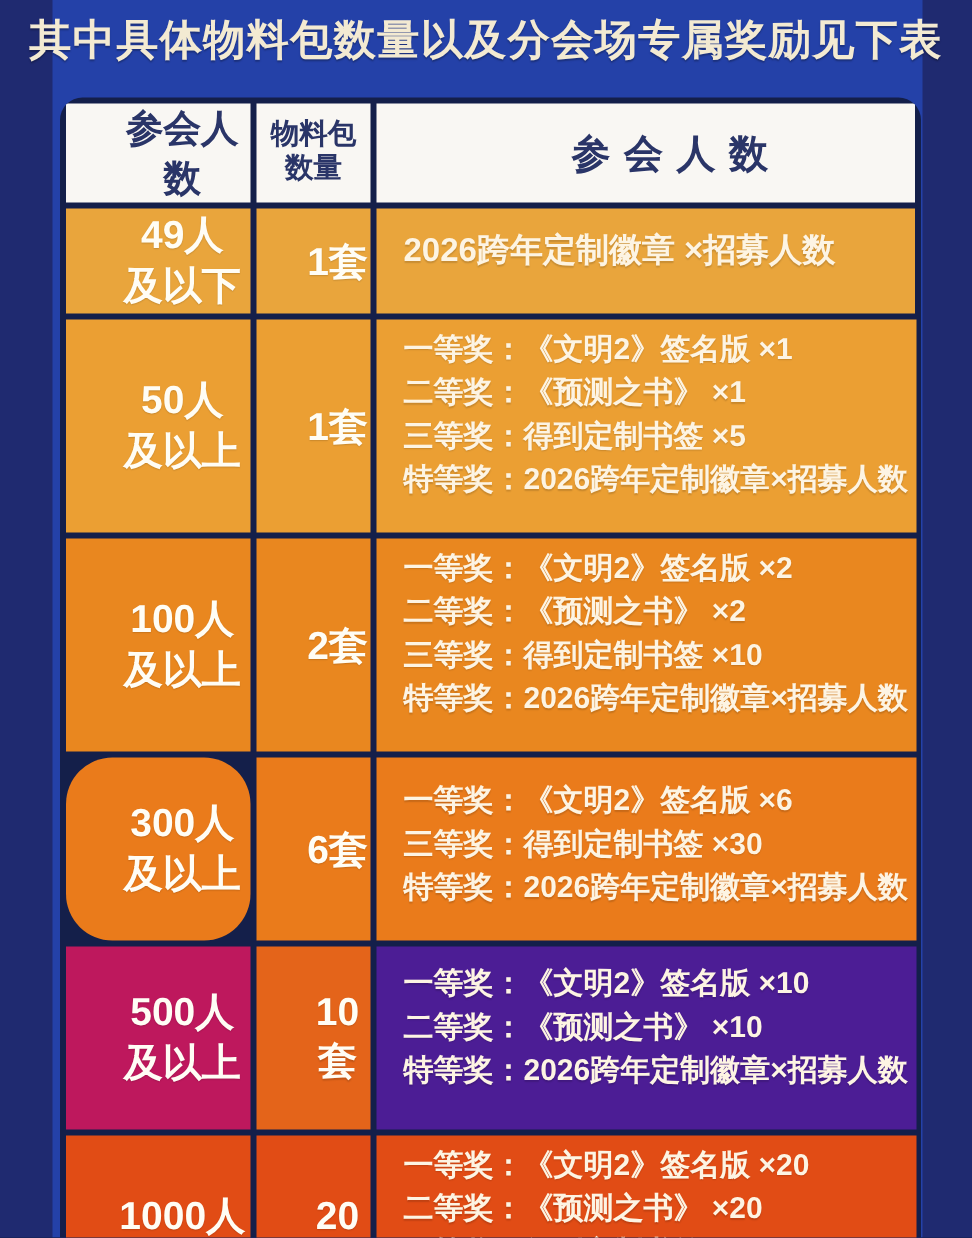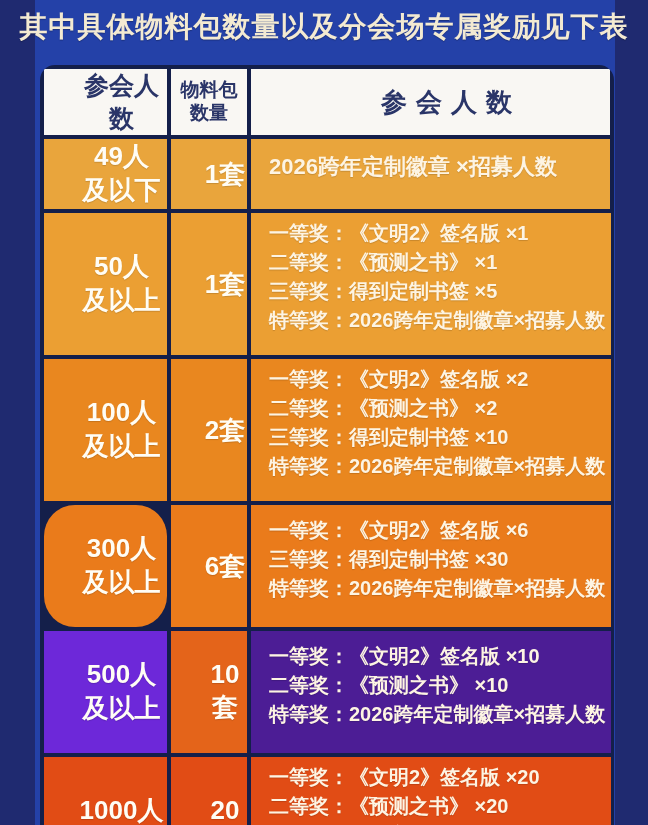--- a/index.html
+++ b/index.html
@@ -115,28 +115,28 @@
         <div class="prize-line">一等奖：《文明2》签名版 ×2</div>
         <div class="prize-line">二等奖：《预测之书》  ×2</div>
         <div class="prize-line">三等奖：得到定制书签 ×10</div>
         <div class="prize-line">特等奖：2026跨年定制徽章×招募人数</div>
       </div>
     </div>
     <div class="row">
       <div class="cell people" style="background: rgb(234, 123, 27); border-radius: 31px;">300人
 及以上</div>
       <div class="cell qty" style="background: rgb(234, 123, 27);">6套</div>
-      <div class="cell prizes" style="background: rgb(234, 123, 27);">
+      <div class="cell prizes" style="background: rgb(234, 123, 27); justify-content: flex-end;">
         <div class="prize-line">一等奖：《文明2》签名版 ×6</div>
         <div class="prize-line">三等奖：得到定制书签 ×30</div>
         <div class="prize-line">特等奖：2026跨年定制徽章×招募人数</div>
       </div>
     </div>
     <div class="row">
-      <div class="cell people" style="background: #6d28d9; text-align: center;">500人
+      <div class="cell people" style="background: #be185d; text-align: center;">500人
 及以上</div>
       <div class="cell qty" style="background: rgb(228, 100, 26);">10套</div>
       <div class="cell prizes" style="background: #4c1d95;">
         <div class="prize-line">一等奖：《文明2》签名版 ×10</div>
         <div class="prize-line">二等奖：《预测之书》  ×10</div>
         <div class="prize-line">特等奖：2026跨年定制徽章×招募人数</div>
       </div>
     </div>
     <div class="row">
       <div class="cell people" style="background: rgb(225, 76, 21);">1000人

